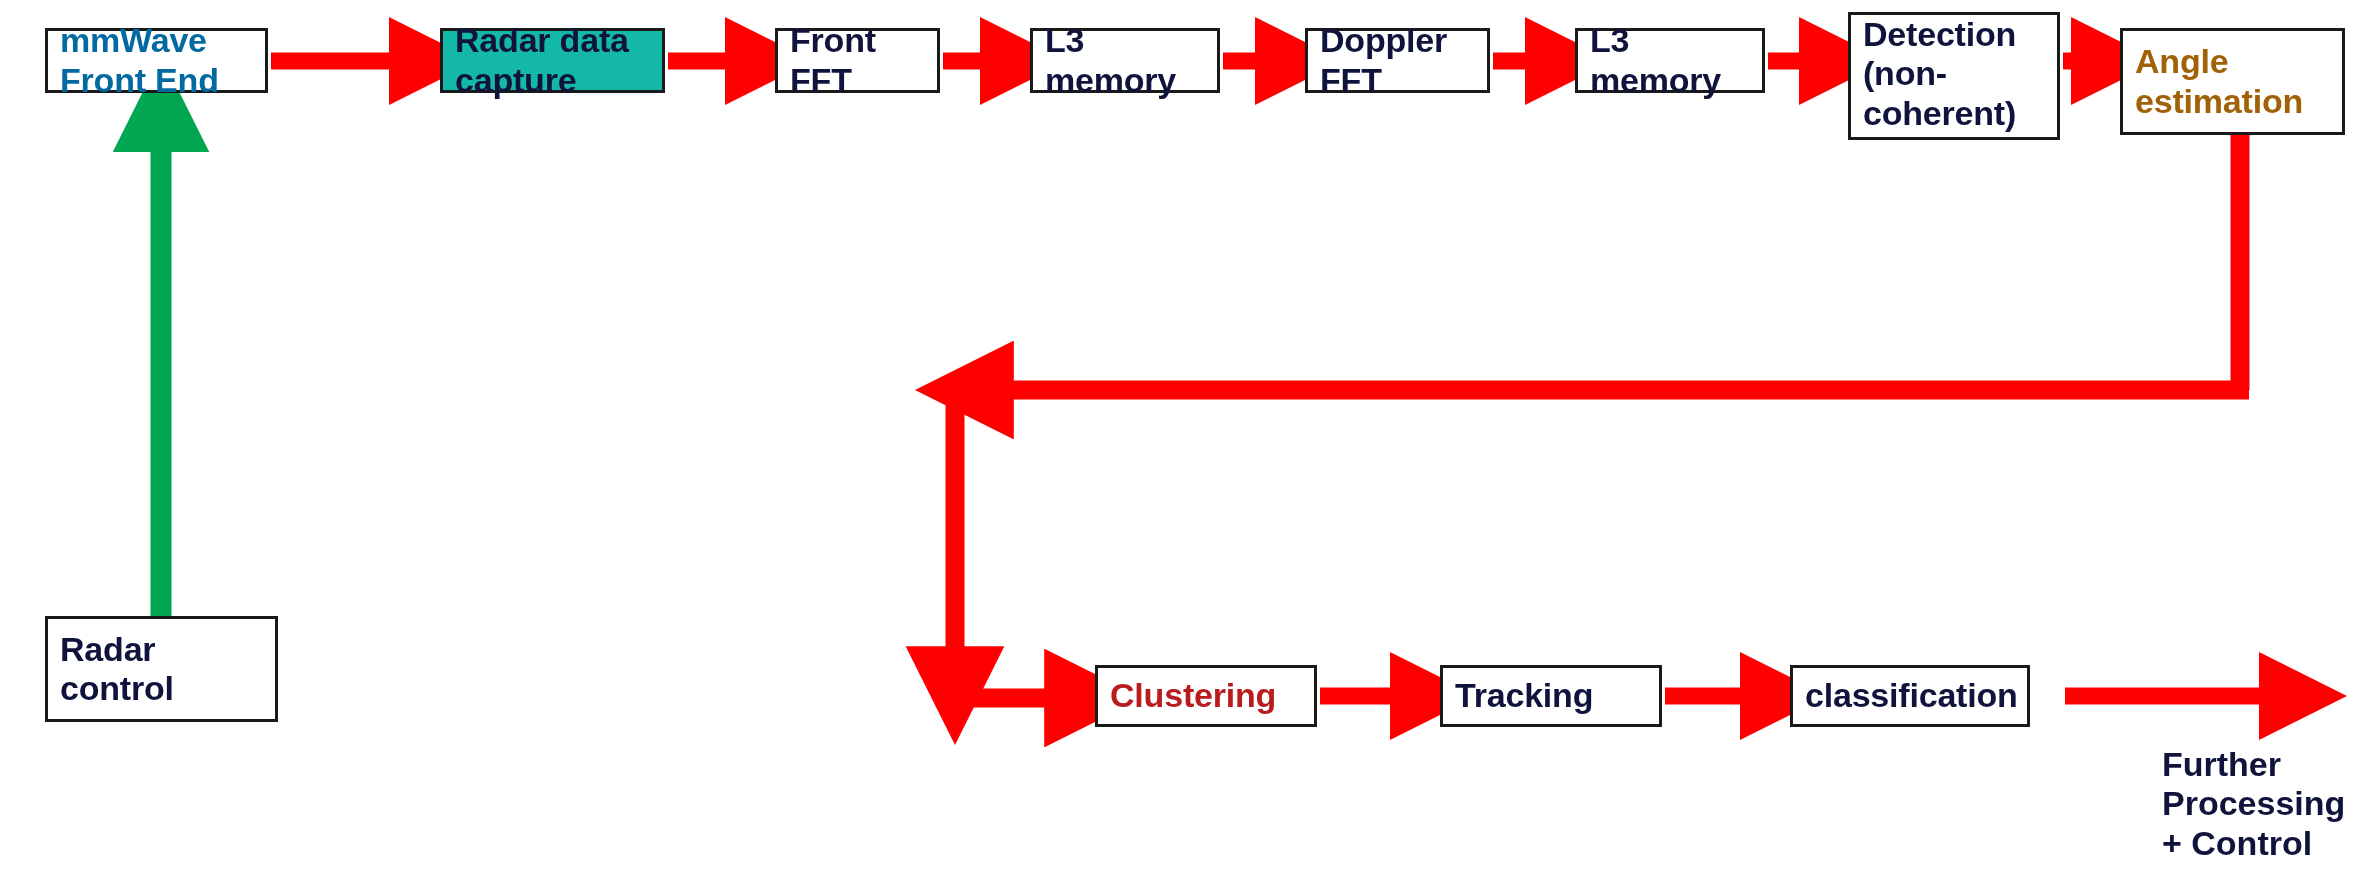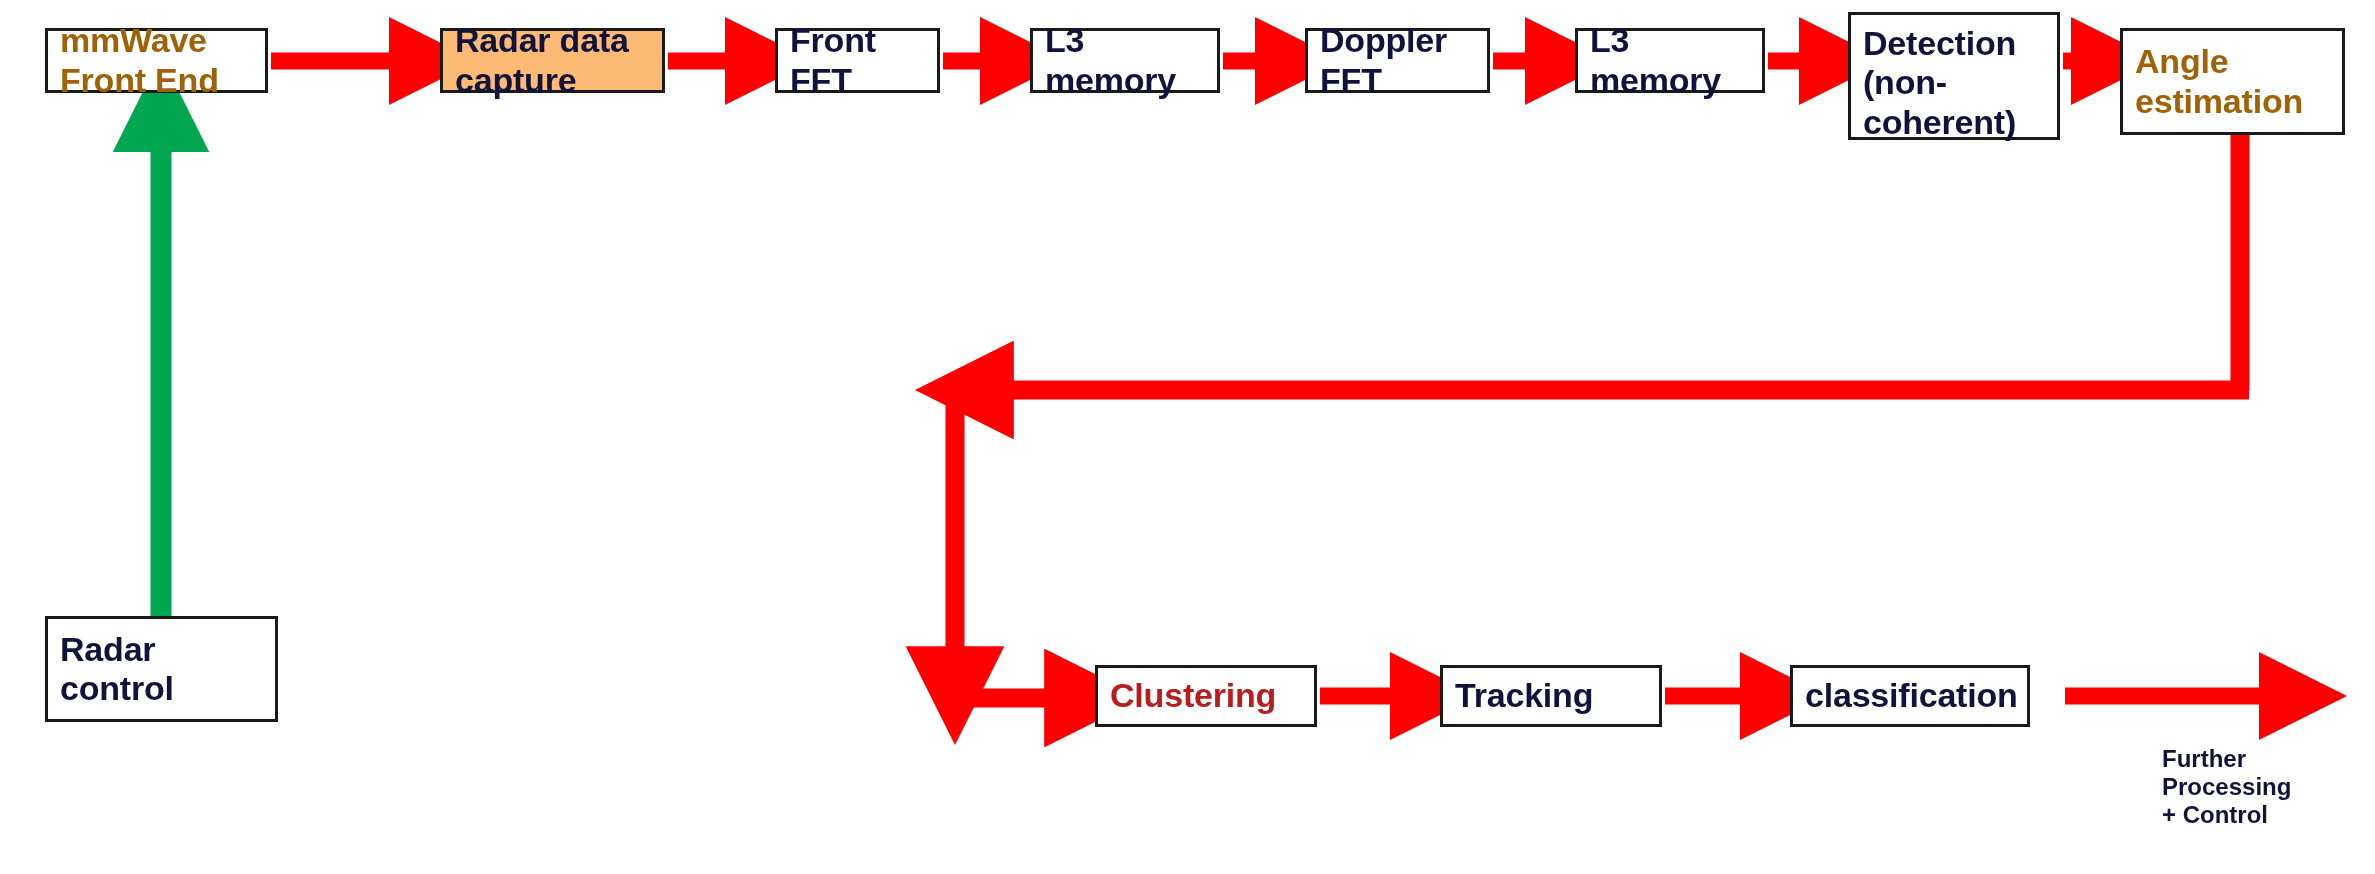--- a/index.html
+++ b/index.html
@@ -41,26 +41,26 @@
     font-family: "Liberation Sans", sans-serif;
     font-weight: bold;
     font-size: 34px;
     line-height: 1.16;
     color: #10143c;
     letter-spacing: -0.2px;
     white-space: pre-line;
     text-align: left;
   }
   .node.center-v { align-items: center; }
-  .node.top-v { align-items: flex-start; padding-top: 9px; }
+  .node.top-v { align-items: flex-start; }
   .free-label {
     position: absolute;
     font-family: "Liberation Sans", sans-serif;
     font-weight: bold;
-    font-size: 24px;
+    font-size: 34px;
     line-height: 1.16;
     color: #10143c;
     white-space: pre-line;
     text-align: left;
   }
 </style>
 </head>
 <body>
 
 <div id="canvas">
@@ -122,24 +122,24 @@
       <line x1="2065" y1="696" x2="2262" y2="696" stroke="#FF0000" stroke-width="17" marker-end="url(#redhead)"></line>
     </g>
 
     <g>
       <line x1="161" y1="650" x2="161" y2="148" stroke="#00A650" stroke-width="21" marker-end="url(#greenhead)"></line>
     </g>
   </svg>
 
   <div id="nodes">
       <div class="node center-v" style="left: 45px; top: 28px; width: 223px; height: 65px; border-color: rgb(26, 26, 26); background: rgb(255, 255, 255);">
-        <div class="node-label" style="color: #a16207;">mmWave
+        <div class="node-label" style="color: #0369a1;">mmWave
 Front End</div>
       </div>
-      <div class="node center-v" style="left: 440px; top: 28px; width: 225px; height: 65px; border-color: rgb(26, 26, 26); background: #fdba74;">
+      <div class="node center-v" style="left: 440px; top: 28px; width: 225px; height: 65px; border-color: rgb(26, 26, 26); background: #14b8a6;">
         <div class="node-label" style="color: rgb(16, 20, 60);">Radar data
 capture</div>
       </div>
       <div class="node center-v" style="left: 775px; top: 28px; width: 165px; height: 65px; border-color: rgb(26, 26, 26); background: rgb(255, 255, 255);">
         <div class="node-label" style="color: rgb(16, 20, 60);">Front
 FFT</div>
       </div>
       <div class="node center-v" style="left: 1030px; top: 28px; width: 190px; height: 65px; border-color: rgb(26, 26, 26); background: rgb(255, 255, 255);">
         <div class="node-label" style="color: rgb(16, 20, 60);">L3
 memory</div>

